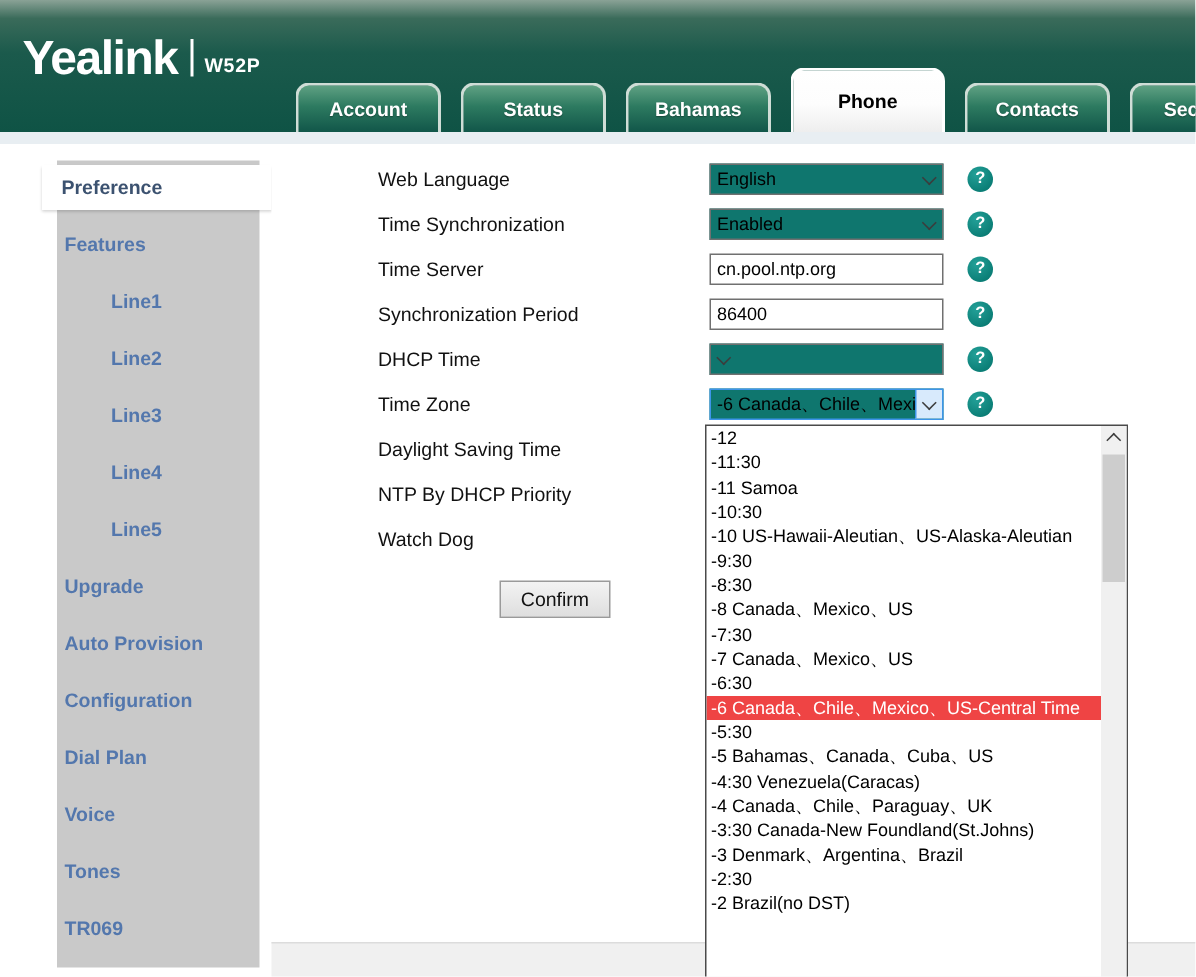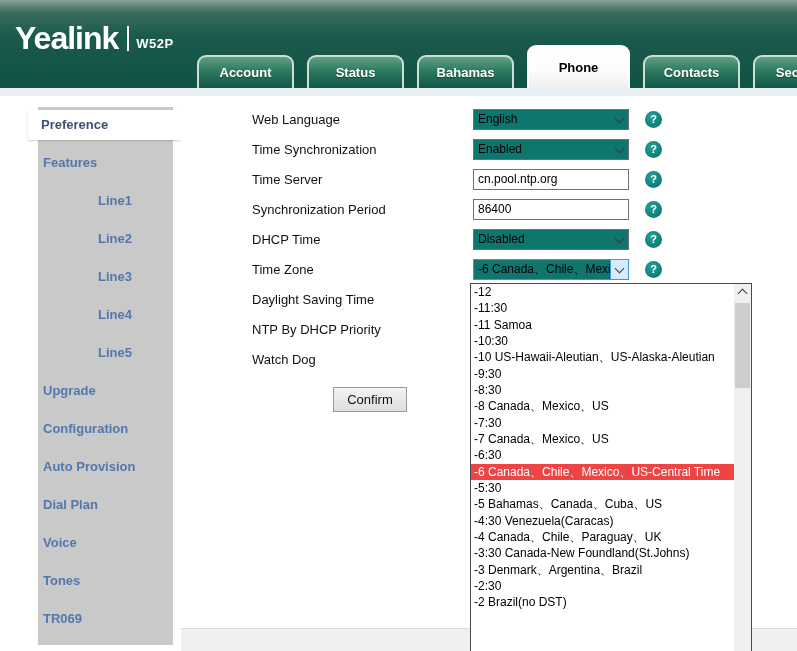--- a/index.html
+++ b/index.html
@@ -22,21 +22,21 @@
          justify-content:center; text-shadow:0 1px 1px rgba(0,0,0,.35); }
   .tab.active { width:103px; height:43px; border-color:#fff; color:#000; text-shadow:none;
                 background:linear-gradient(180deg,#ffffff 0%,#fdfdfd 55%,#eeeeee 100%); }
   .substrip { position:absolute; left:0; top:88px; width:797px; height:8px; background:#e8eef2; }
 
   
   .sidebar { position:absolute; left:38px; top:107px; width:135px; height:538px;
              background:#c9c9c9; box-sizing:border-box; padding-top:3px; }
   .side-item { height:30px; line-height:30px; margin-bottom:8px; font-size:13px; font-weight:bold;
                color:#5377ad; padding-left:5px; white-space:nowrap; cursor:pointer; }
-  .side-item.indent { padding-left:60px; }
+  .side-item.indent { padding-left:36px; }
   .side-item.sel { position:relative; left:-10px; width:153px; box-sizing:border-box; background:#fff;
                    color:#3c5270; padding-left:13px; box-shadow:0 1px 2px rgba(0,0,0,.18); }
 
   
   .main { position:absolute; left:181px; top:96px; width:616px; height:532px; background:#fff; }
   .form { position:absolute; left:71px; top:9px; width:540px; }
   .row { position:relative; height:30px; }
   .row .lbl { position:absolute; left:0; top:0; height:30px; line-height:30px; font-size:13px; color:#111; }
   .ctl { position:absolute; left:221px; top:4px; width:156px; height:21px; box-sizing:border-box; font-size:12px; }
   .textbox { border:1px solid #707070; background:#fff; line-height:19px; padding-left:4px;
@@ -95,22 +95,22 @@
 
   <aside class="sidebar">
       <div class="side-item sel">Preference</div>
       <div class="side-item">Features</div>
       <div class="side-item indent">Line1</div>
       <div class="side-item indent">Line2</div>
       <div class="side-item indent">Line3</div>
       <div class="side-item indent">Line4</div>
       <div class="side-item indent">Line5</div>
       <div class="side-item">Upgrade</div>
+      <div class="side-item">Auto Provision</div>
       <div class="side-item">Configuration</div>
-      <div class="side-item">Auto Provision</div>
       <div class="side-item">Dial Plan</div>
       <div class="side-item">Voice</div>
       <div class="side-item">Tones</div>
       <div class="side-item">TR069</div>
     </aside>
 
   <main class="main">
     <div class="form">
         <div class="row">
           <div class="lbl">Web Language</div>
@@ -138,21 +138,20 @@
           <div class="help">?</div>
         </div>
         <div class="row">
           <div class="lbl">Synchronization Period</div>
           <div class="ctl textbox">86400</div>
           <div class="help">?</div>
         </div>
         <div class="row">
           <div class="lbl">DHCP Time</div>
           <div class="ctl select">
-            <div class="val">Disabled</div>
             <div class="chevbox">
               <span class="chev"></span>
             </div>
           </div>
           <div class="help">?</div>
         </div>
         <div class="row">
           <div class="lbl">Time Zone</div>
           <div class="ctl select focused">
             <div class="val">-6 Canada、Chile、Mexic</div>

